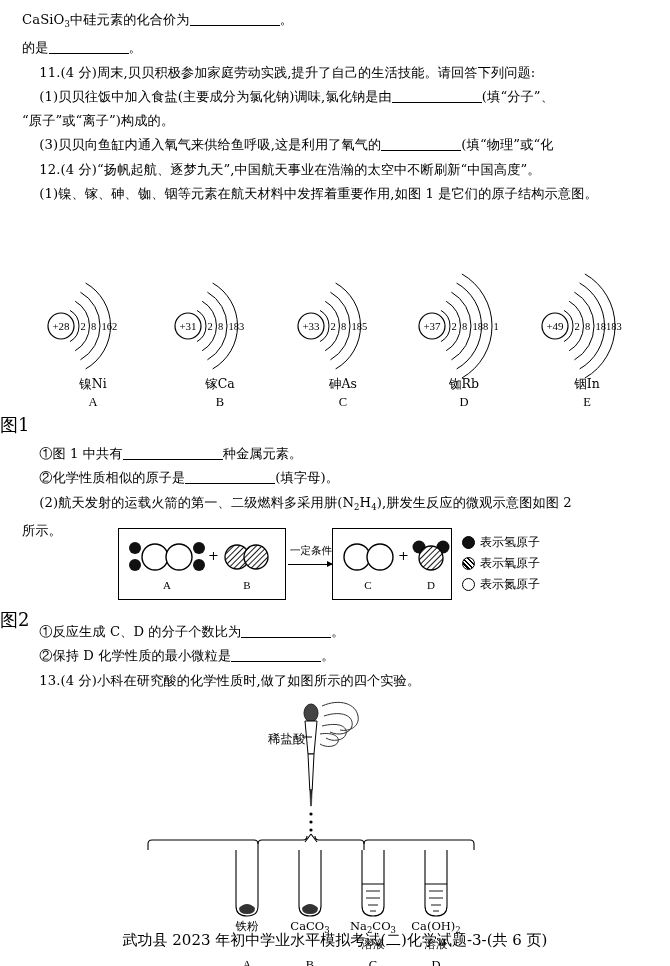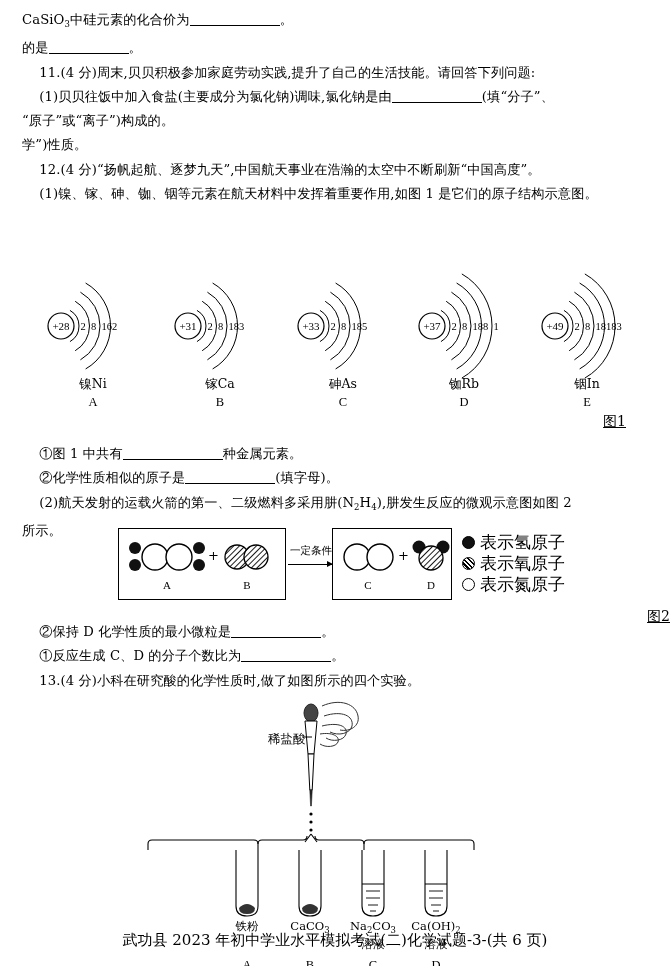--- a/index.html
+++ b/index.html
@@ -30,21 +30,21 @@
 
   
   #sec-text-top{position:absolute;left:22px;top:8px;width:628px;}
   #fig1-wrap{position:absolute;left:0;top:272px;width:626px;height:165px;}
   #sec-text-mid{position:absolute;left:22px;top:442px;width:628px;}
   #fig2-wrap{position:absolute;left:0;top:528px;width:670px;height:92px;}
   #sec-text-low{position:absolute;left:22px;top:620px;width:628px;}
   #fig3-wrap{position:absolute;left:0;top:694px;width:670px;height:232px;}
   #footer{position:absolute;left:0;top:930px;width:670px;text-align:center;}
 
-  .figcap{text-align:right;font-size:14px;margin-top:1px;text-decoration:underline;}
+  .figcap{text-align:left;font-size:18px;margin-top:1px;}
 
   
   .atoms{position:relative;height:140px;}
   .atom{position:absolute;top:0;width:120px;text-align:center;}
   .atom .canvas{position:relative;height:108px;}
   .atom svg{position:absolute;left:0;top:0;}
   .atom .name{font-size:12.5px;margin-top:-4px;}
   .atom .letter{font-size:12.5px;margin-top:2px;font-family:"Liberation Serif",serif;}
 
   
@@ -59,21 +59,21 @@
   .plus{position:absolute;font-size:13px;}
   .cond{
     position:absolute;left:288px;top:16px;width:46px;text-align:center;
     font-size:10.5px;white-space:nowrap;
   }
   .arrow{position:absolute;left:288px;top:36px;width:44px;height:1px;background:#000;}
   .arrow:after{
     content:"";position:absolute;right:-1px;top:-3px;
     border-left:6px solid #000;border-top:3.5px solid transparent;border-bottom:3.5px solid transparent;
   }
-  .legend{position:absolute;left:462px;top:4px;font-size:17px;line-height:21px;}
+  .legend{position:absolute;left:462px;top:4px;font-size:12px;line-height:21px;}
   .legend .row{display:flex;align-items:center;gap:5px;}
   .legend .sw{width:13px;height:13px;border-radius:50%;border:1px solid #000;box-sizing:border-box;}
   .sw-h{background:#111;border-color:#111;}
   .sw-o{background:repeating-linear-gradient(45deg,#000 0 1.6px,#fff 1.6px 3.4px);}
   .sw-n{background:#fff;}
 
   
   .exp{position:relative;height:226px;}
   .exp svg{position:absolute;left:0;top:0;}
   .acidlabel{
@@ -98,21 +98,21 @@
     <div class="ln"><span>CaSiO</span><sub>3</sub><span>中硅元素的化合价为</span><span class="blank b90"></span><span>。</span></div>
 
     <div class="ln"><span>的是</span><span class="blank b80"></span><span>。</span></div>
 
     <div>&nbsp;&nbsp;&nbsp;&nbsp;<span>11.(4 分)周末,贝贝积极参加家庭劳动实践,提升了自己的生活技能。请回答下列问题:</span></div>
 
     <div class="ln">&nbsp;&nbsp;&nbsp;&nbsp;<span>(1)贝贝往饭中加入食盐(主要成分为氯化钠)调味,氯化钠是由</span><span class="blank b90"></span><span>(填“分子”、</span></div>
     <div class="ln">“原子”或“离子”)构成的。</div>
 
 
-    <div class="ln">学”)性质。</div>
+    <div class="ln">&nbsp;&nbsp;&nbsp;&nbsp;<span>(3)贝贝向鱼缸内通入氧气来供给鱼呼吸,这是利用了氧气的</span><span class="blank b80"></span><span>(填“物理”或“化</span></div>
 
 
     <div>&nbsp;&nbsp;&nbsp;&nbsp;<span>12.(4 分)“扬帆起航、逐梦九天”,中国航天事业在浩瀚的太空中不断刷新“中国高度”。</span></div>
     <div>&nbsp;&nbsp;&nbsp;&nbsp;<span>(1)镍、镓、砷、铷、铟等元素在航天材料中发挥着重要作用,如图 1 是它们的原子结构示意图。</span></div>
   </div>
 
   <div id="fig1-wrap">
     <div class="atoms" id="atoms-row">
         <div class="atom" style="left: 33px;">
           <div class="canvas">
@@ -286,22 +286,22 @@
         <div class="row">
           <span class="sw sw-n"></span>
           <span>表示氮原子</span>
         </div>
       </div>
     </div>
     <div class="figcap" style="margin-top:2px;">图2</div>
   </div>
 
   <div id="sec-text-low" class="txt">
+    <div class="ln">&nbsp;&nbsp;&nbsp;&nbsp;<span>①反应生成 C、D 的分子个数比为</span><span class="blank b90"></span><span>。</span></div>
     <div class="ln">&nbsp;&nbsp;&nbsp;&nbsp;<span>②保持 D 化学性质的最小微粒是</span><span class="blank b90"></span><span>。</span></div>
-    <div class="ln">&nbsp;&nbsp;&nbsp;&nbsp;<span>①反应生成 C、D 的分子个数比为</span><span class="blank b90"></span><span>。</span></div>
     <div>&nbsp;&nbsp;&nbsp;&nbsp;<span>13.(4 分)小科在研究酸的化学性质时,做了如图所示的四个实验。</span></div>
   </div>
 
   <div id="fig3-wrap">
     <div class="exp">
       <svg width="670" height="226" viewBox="0 0 670 226">
 
         <g stroke="#333" fill="none" stroke-width="1">
           <path d="M322,12 C340,4 356,10 358,22 C360,32 350,38 340,36"></path>
           <path d="M324,22 C342,16 354,22 352,32 C350,40 338,42 330,38"></path>

